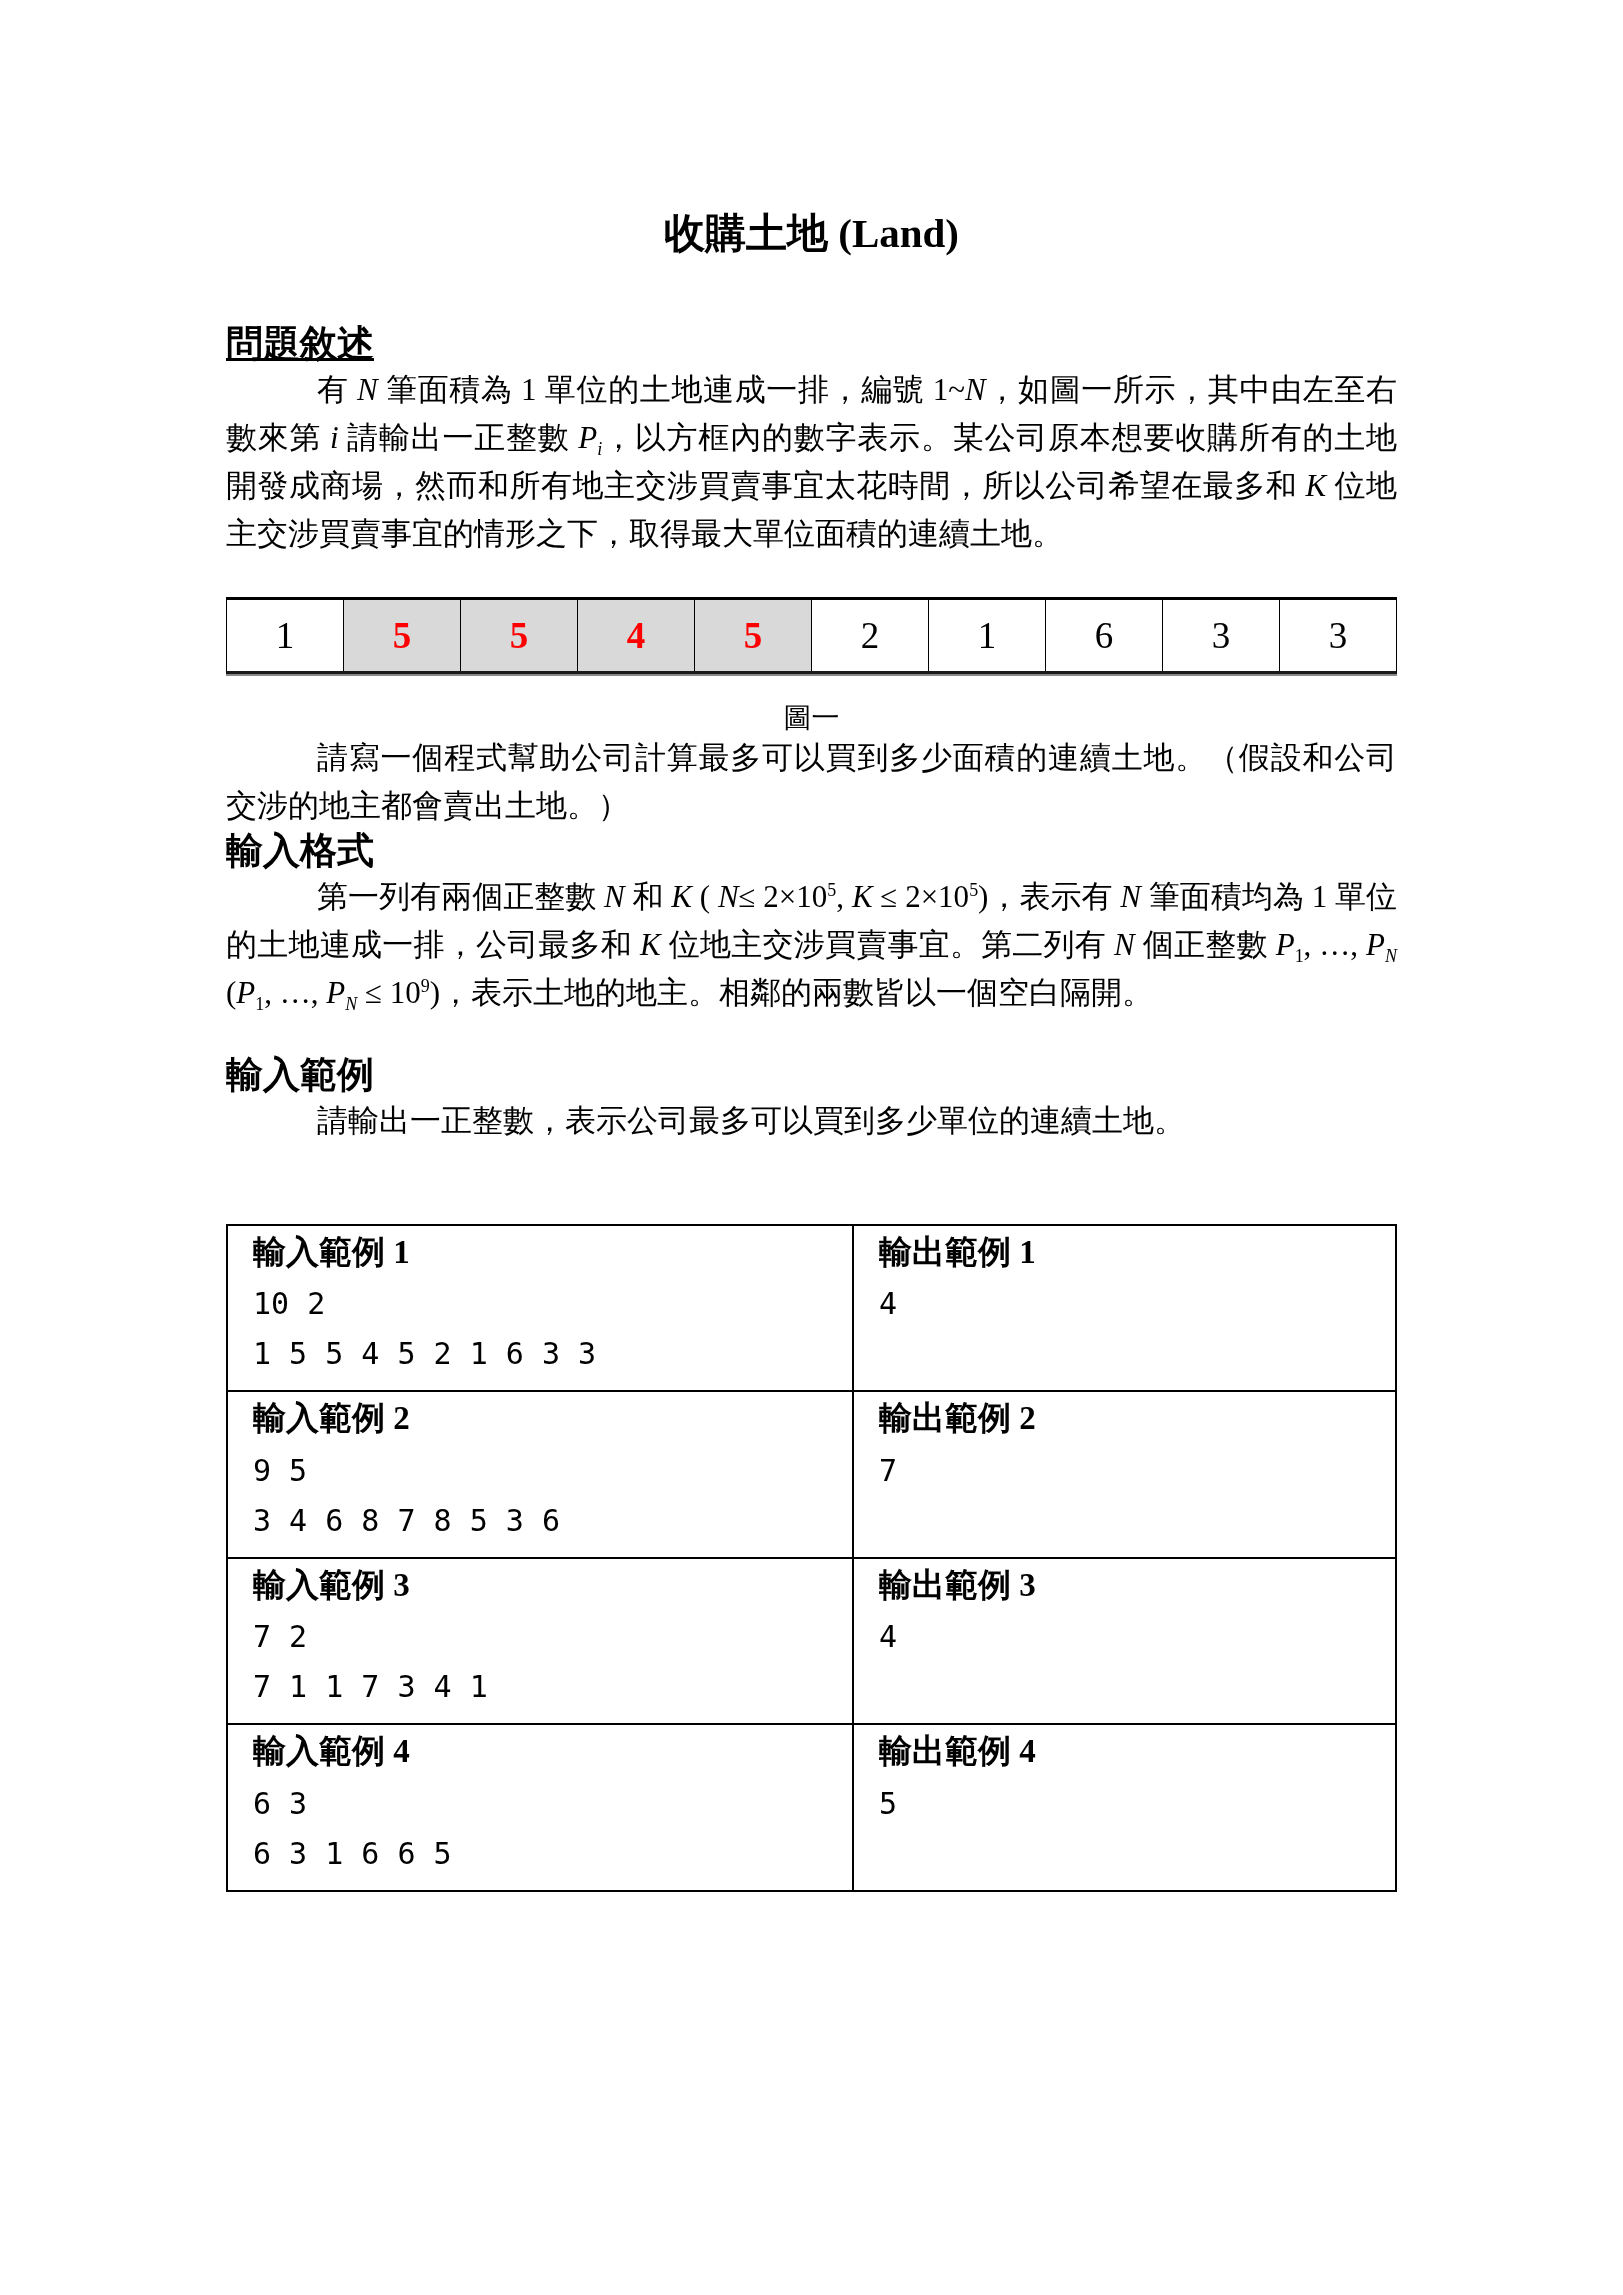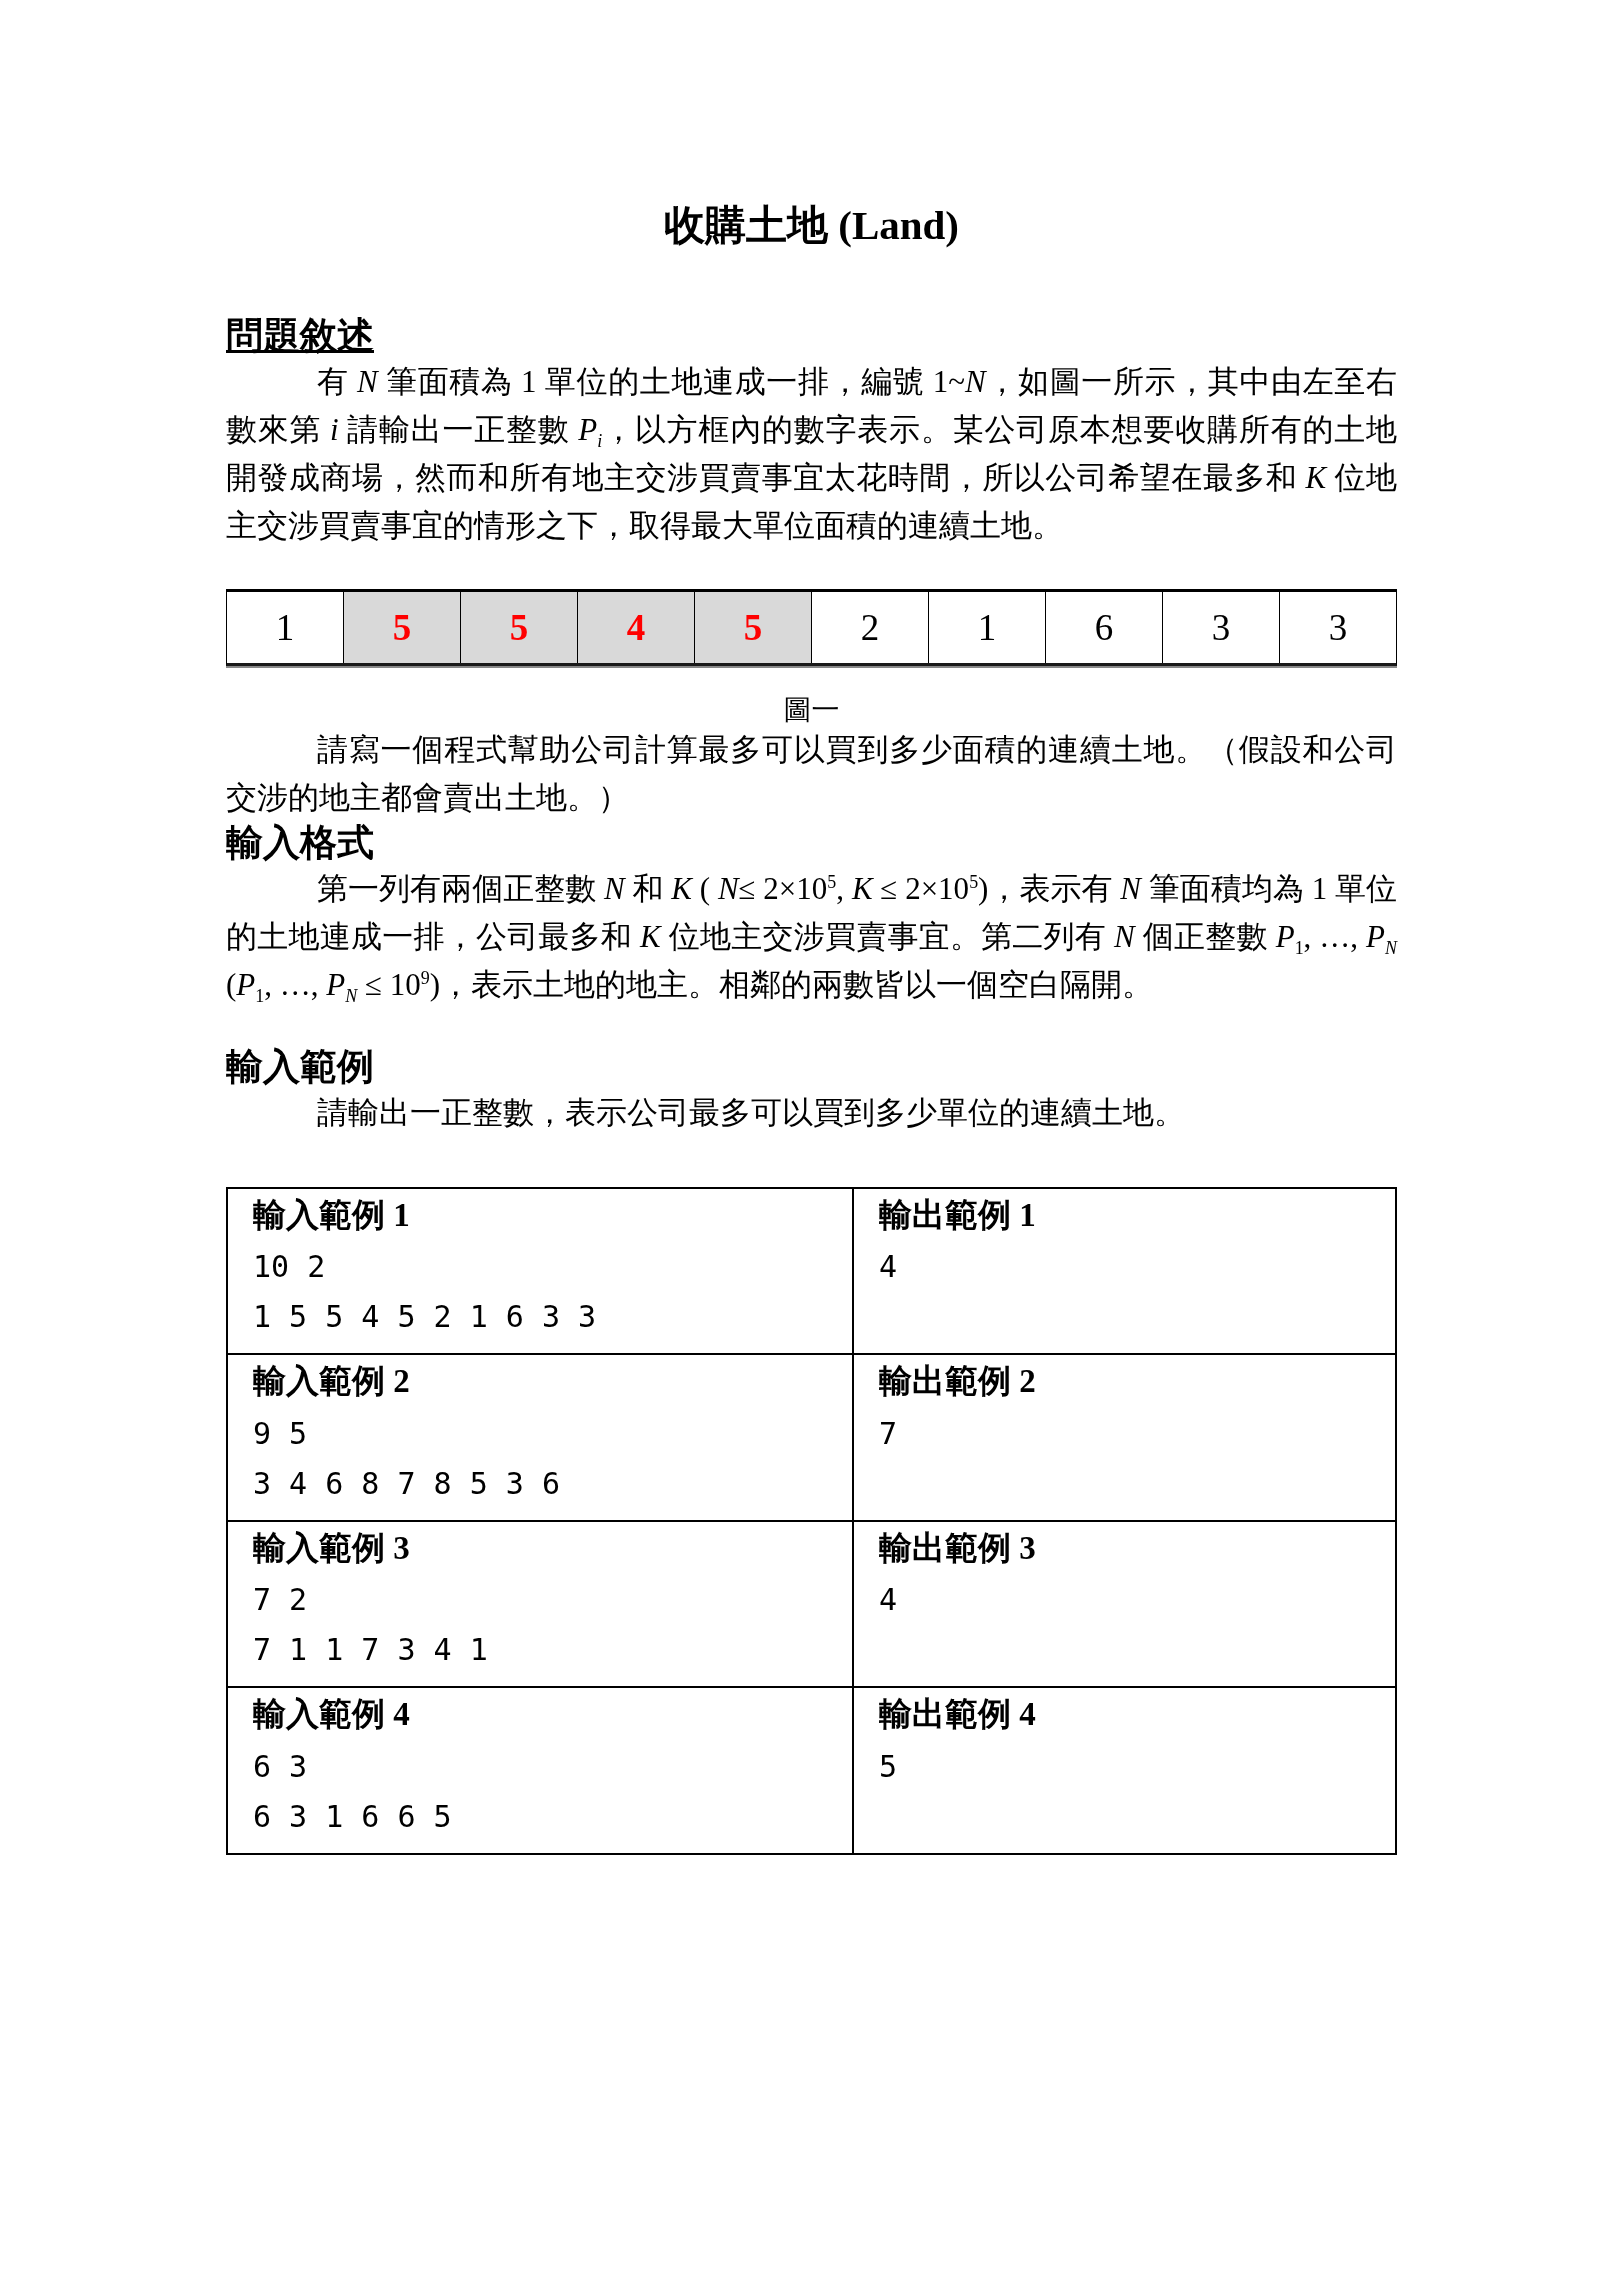--- a/index.html
+++ b/index.html
@@ -8,21 +8,21 @@
     font-family:"Liberation Serif","DejaVu Serif",serif;
     color:#000;
   }
   .page {
     box-sizing:border-box;
     width:1623px; height:2295px;
     padding:204px 226px 0 226px;
     overflow:hidden;
   }
   .title {
-    margin:0;
+    margin:8px;
     text-align:center;
     font-size:41px;
     font-weight:700;
     line-height:1.05;
   }
   h2 {
     margin:0;
     font-size:37px;
     font-weight:700;
     line-height:1.15;
@@ -73,21 +73,21 @@
   .land-cell.hl { font-weight:700; }
   .caption {
     margin-top:27px;
     text-align:center;
     font-size:28px;
     line-height:1.2;
   }
 
   
   table.examples {
-    margin-top:50px;
+    margin-top:79px;
     width:100%;
     border-collapse:collapse;
     table-layout:fixed;
   }
   table.examples { border:2px solid #000; }
   .examples td {
     border-left:2px solid #000;
     border-right:2px solid #000;
     border-top:2.6px solid #000;
     border-bottom:2.6px solid #000;

